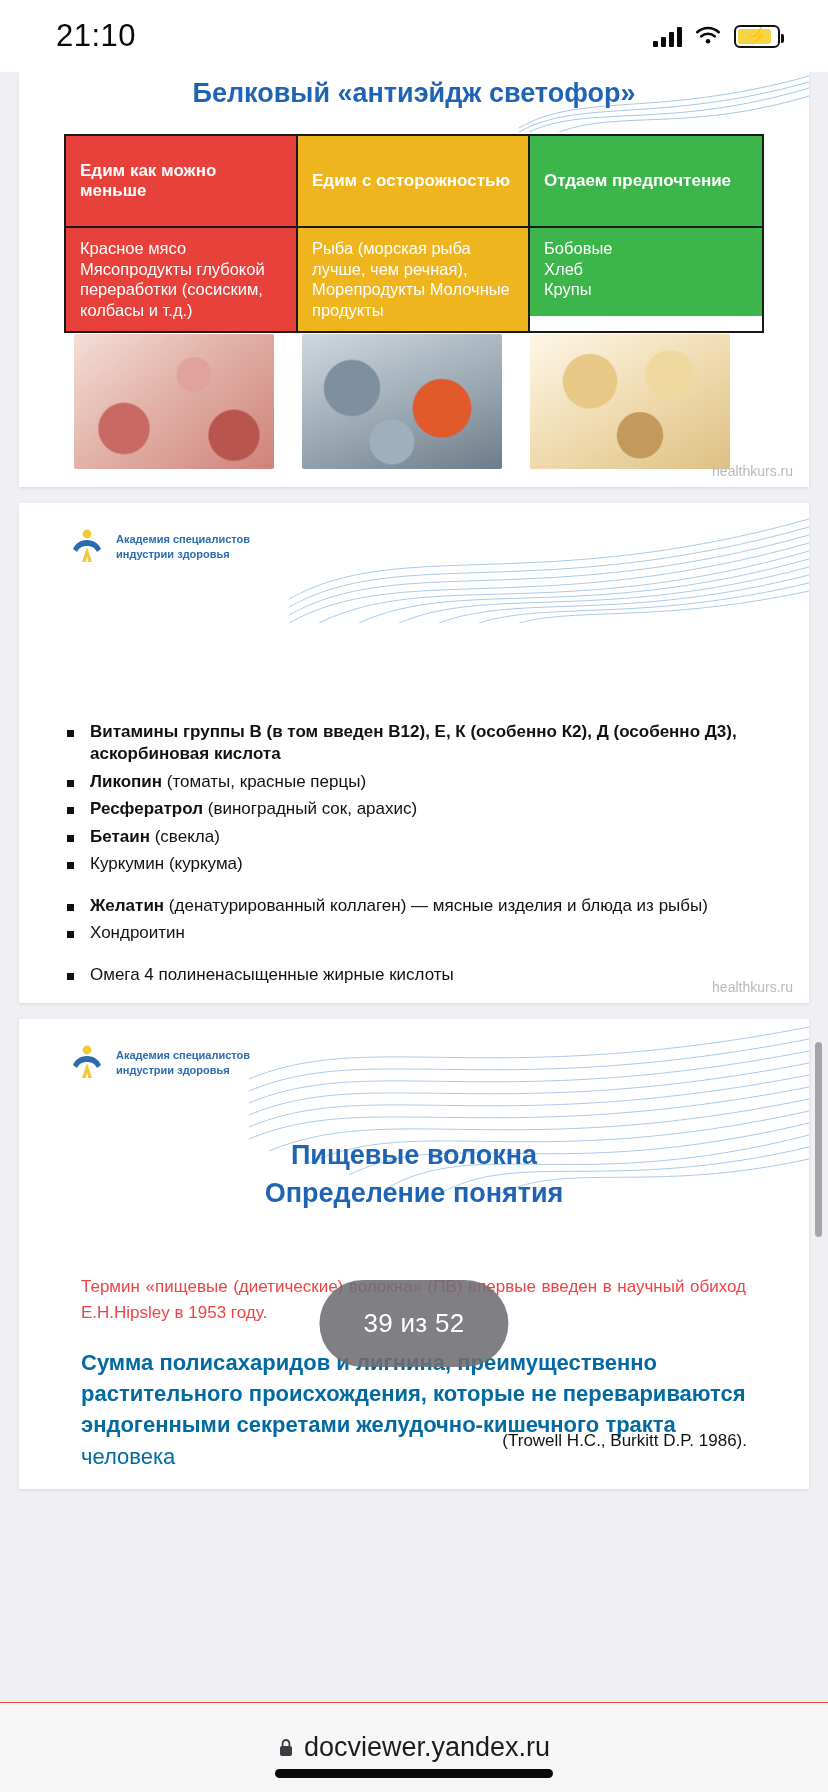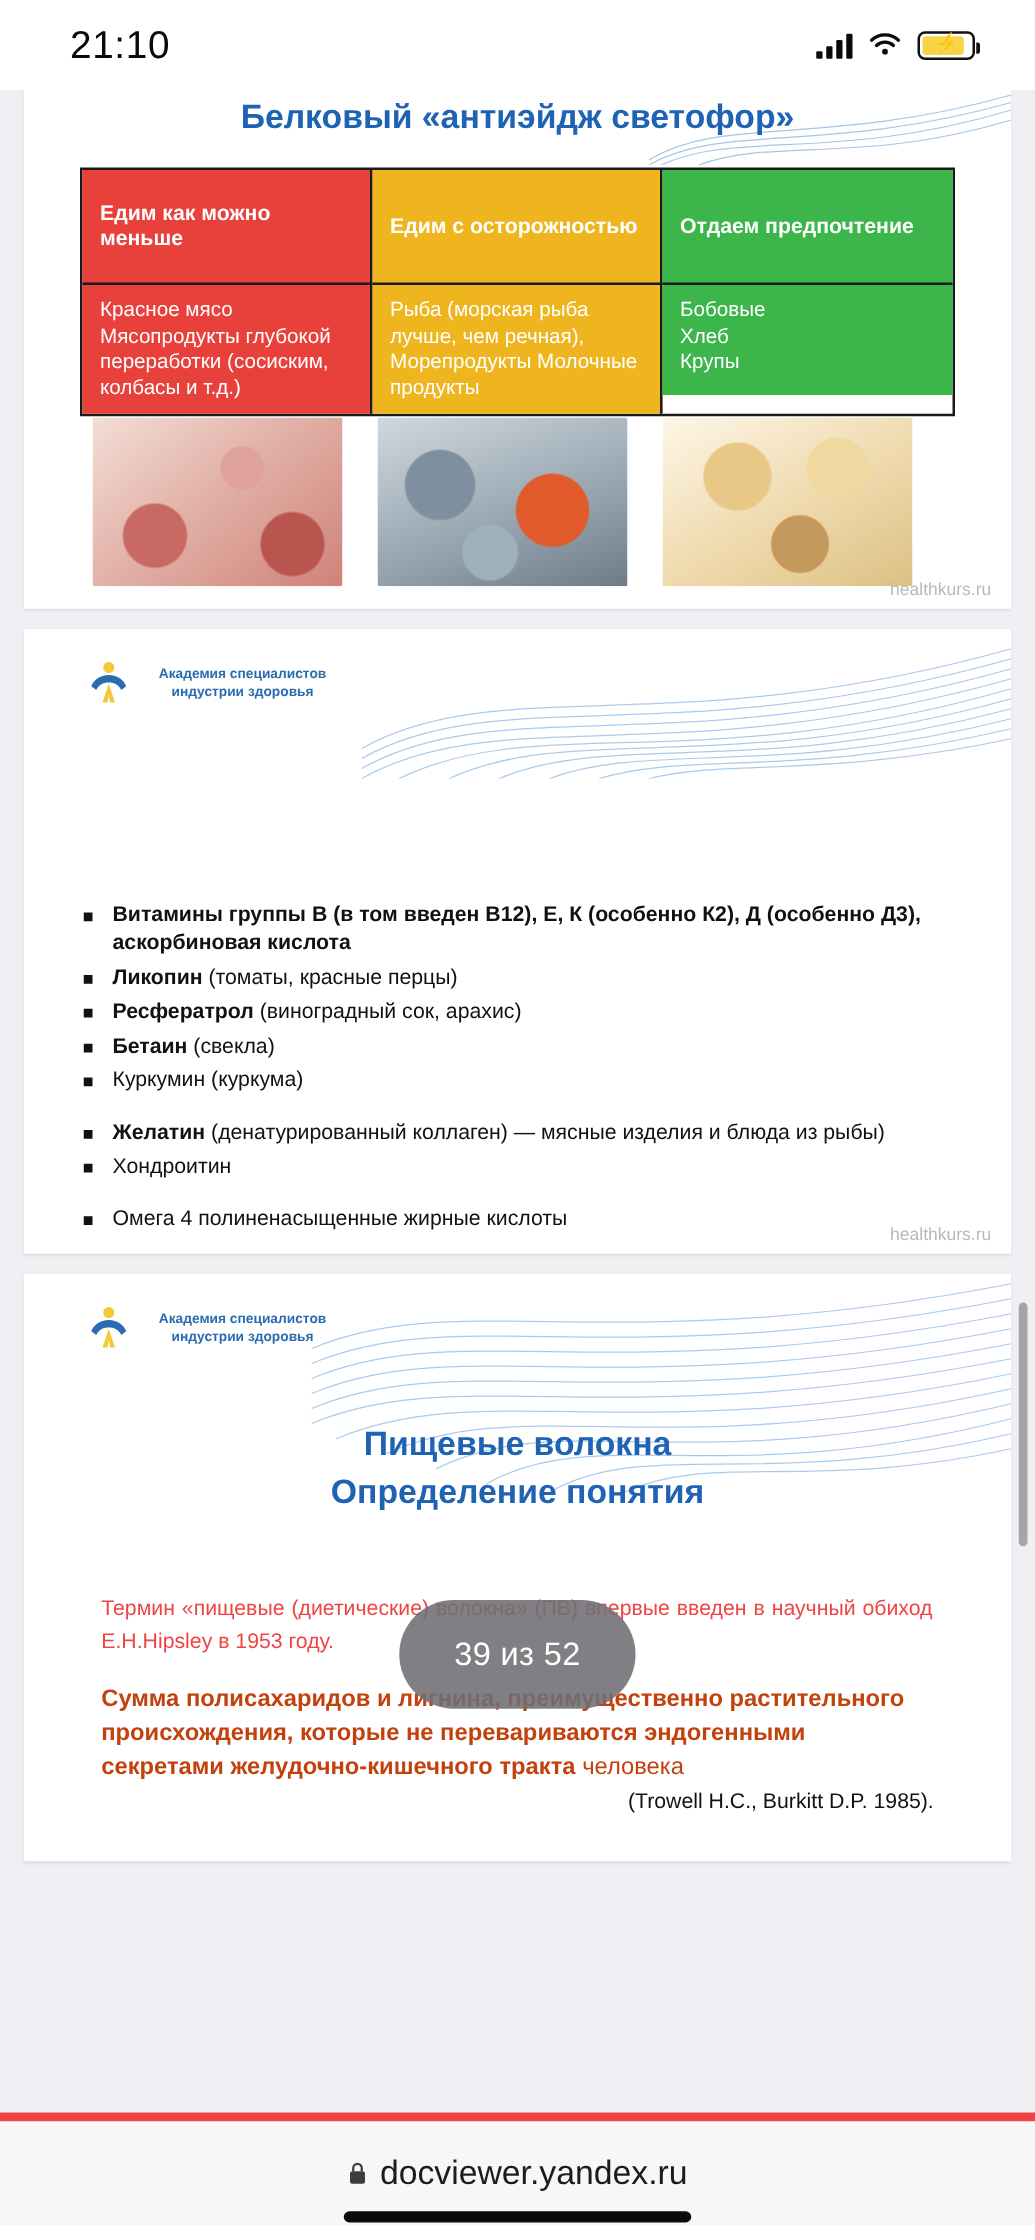--- a/index.html
+++ b/index.html
@@ -112,21 +112,21 @@
       radial-gradient(circle at 55% 75%, #c49a5c 0 15%, transparent 16%),
       linear-gradient(150deg,#fdf6e7 0%,#efd9ac 55%,#dcc184 100%); }
   .wm {
     position: absolute; right: 16px; bottom: 8px;
     font-size: 14px; color: #b9b9bd;
   }
 
   
   .logo {
     position: absolute; left: 48px; top: 24px;
-    display: flex; align-items: center; gap: 20px; text-align: center;
+    display: flex; align-items: center; gap: 9px;
   }
   .logo-mark { width: 40px; height: 40px; position: relative; }
   .logo-text {
     font-size: 11px; color: #2b6cb0; line-height: 1.35; font-weight: 600;
   }
   .hdr-wave {
     position: absolute; right: 0; top: 0; width: 520px; height: 120px; overflow: hidden;
   }
   .hdr-wave.tall { width: 560px; height: 175px; }
 
@@ -147,21 +147,21 @@
   .s3-title {
     position:absolute; left: 0; top: 118px; width: 790px; text-align:center;
     color:#1f63b4; font-size: 27px; font-weight: bold; line-height: 1.4;
   }
   .s3-p1 {
     position:absolute; left: 62px; top: 255px; width: 665px;
     font-size: 17px; line-height: 1.5; color:#ef4444; text-align: justify;
   }
   .s3-p2 {
     position:absolute; left: 62px; top: 328px; width: 665px;
-    font-size: 19px; line-height: 1.42; color:#c2410c; font-weight: bold;
+    font-size: 22px; line-height: 1.42; color:#0369a1; font-weight: bold;
   }
   .s3-p2 .thin { font-weight: normal; }
   .s3-ref {
     position:absolute; right: 62px; top: 412px;
     font-size: 17px; color:#111;
   }
 
   
   .vscroll {
     position:absolute; right: 6px; top: 970px; width: 7px; height: 195px;
@@ -173,23 +173,23 @@
     position:absolute; left: 50%; transform: translateX(-50%);
     top: 1280px;
     background: rgba(110,110,115,0.88);
     color:#fff; font-size: 26px;
     padding: 28px 44px; border-radius: 55px;
     letter-spacing: .3px;
   }
 
   
   .bottombar {
-    position:absolute; left:0; bottom:12px; width: 828px; height: 90px;
+    position:absolute; left:0; bottom:0; width: 828px; height: 90px;
     background: #f7f7f8;
-    border-top: 7px solid #ef4444;
+    border-top: 1px solid #ef4444;
     display:flex; align-items: center; justify-content: center;
   }
   .urlwrap { display:flex; align-items:center; gap: 10px; }
   .lock { width: 16px; height: 21px; position: relative; }
   .urltext { font-size: 27px; color:#1c1c1e; }
   .homebar {
     position:absolute; left:50%; transform:translateX(-50%); bottom: 14px;
     width: 278px; height: 9px; border-radius: 5px; background:#0a0a0a;
   }
 </style>
@@ -367,21 +367,21 @@
     <div class="s3-title">
       <span>Пищевые волокна</span><br><span>Определение понятия</span>
     </div>
 
     <div class="s3-p1">Термин «пищевые (диетические) волокна» (ПВ) впервые введен в научный обиход E.H.Hipsley в 1953 году.</div>
 
     <div class="s3-p2">
       <span>Сумма полисахаридов и лигнина, преимущественно растительного происхождения, которые не перевариваются эндогенными секретами желудочно-кишечного тракта</span><span class="thin"> человека</span>
     </div>
 
-    <div class="s3-ref">(Trowell H.C., Burkitt D.P. 1985).</div>
+    <div class="s3-ref">(Trowell H.C., Burkitt D.P. 1986).</div>
   </div>
 
   <div class="vscroll"></div>
 </div>
 
 <div class="pagepill">39 из 52</div>
 
 <div class="bottombar">
   <div class="urlwrap">
     <span class="lock">

